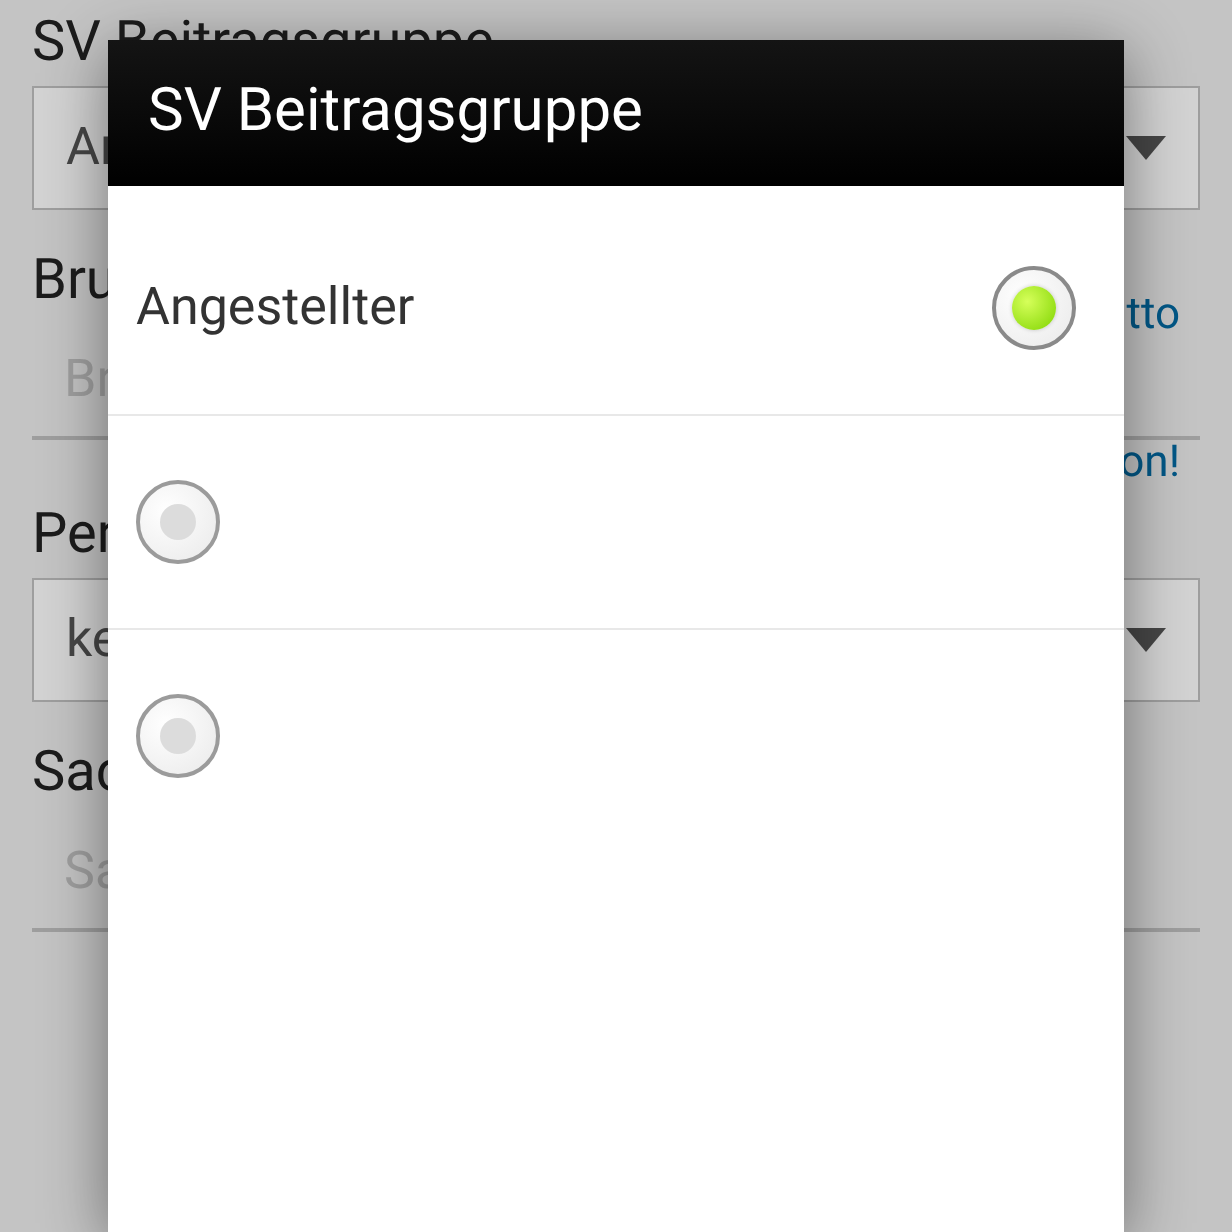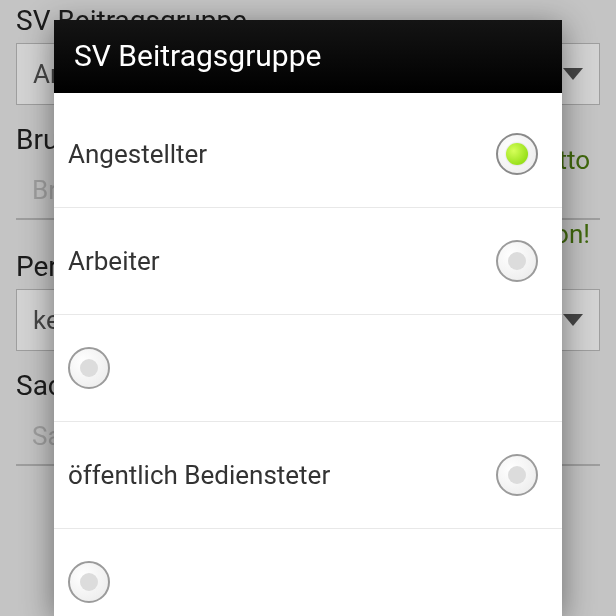--- a/index.html
+++ b/index.html
@@ -40,22 +40,22 @@
   .bg-field.input {
     color: #bfbfbf;
     border: none;
     border-bottom: 2px solid #bdbdbd;
     height: 58px;
     background: transparent;
   }
   .bg-suffix {
     position: absolute;
     right: 10px;
-    font-size: 26px;
-    color: #4d7c0f;
+    font-size: 22px;
+    color: #0369a1;
   }
   .bg-row { position: relative; }
   .tri {
     width: 0; height: 0;
     border-left: 10px solid transparent;
     border-right: 10px solid transparent;
     border-top: 12px solid #555;
   }
 
   
@@ -165,39 +165,27 @@
   <div class="dialog-header">SV Beitragsgruppe</div>
   <div class="options">
 
     <div class="option">
       <span>Angestellter</span>
       <span class="radio selected">
           <span class="radio-dot"></span>
         </span>
     </div>
 
-    <div class="option">
-      <span>Arbeiter</span>
-      <span class="radio">
-          <span class="radio-dot"></span>
-        </span>
-    </div>
 
     <div class="option">
       <span class="radio">
           <span class="radio-dot"></span>
         </span>
     </div>
 
-    <div class="option">
-      <span>öffentlich Bediensteter</span>
-      <span class="radio">
-          <span class="radio-dot"></span>
-        </span>
-    </div>
 
     <div class="option" style="border-bottom:none;">
       <span class="radio">
           <span class="radio-dot"></span>
         </span>
     </div>
 
   </div>
 </div>
 

